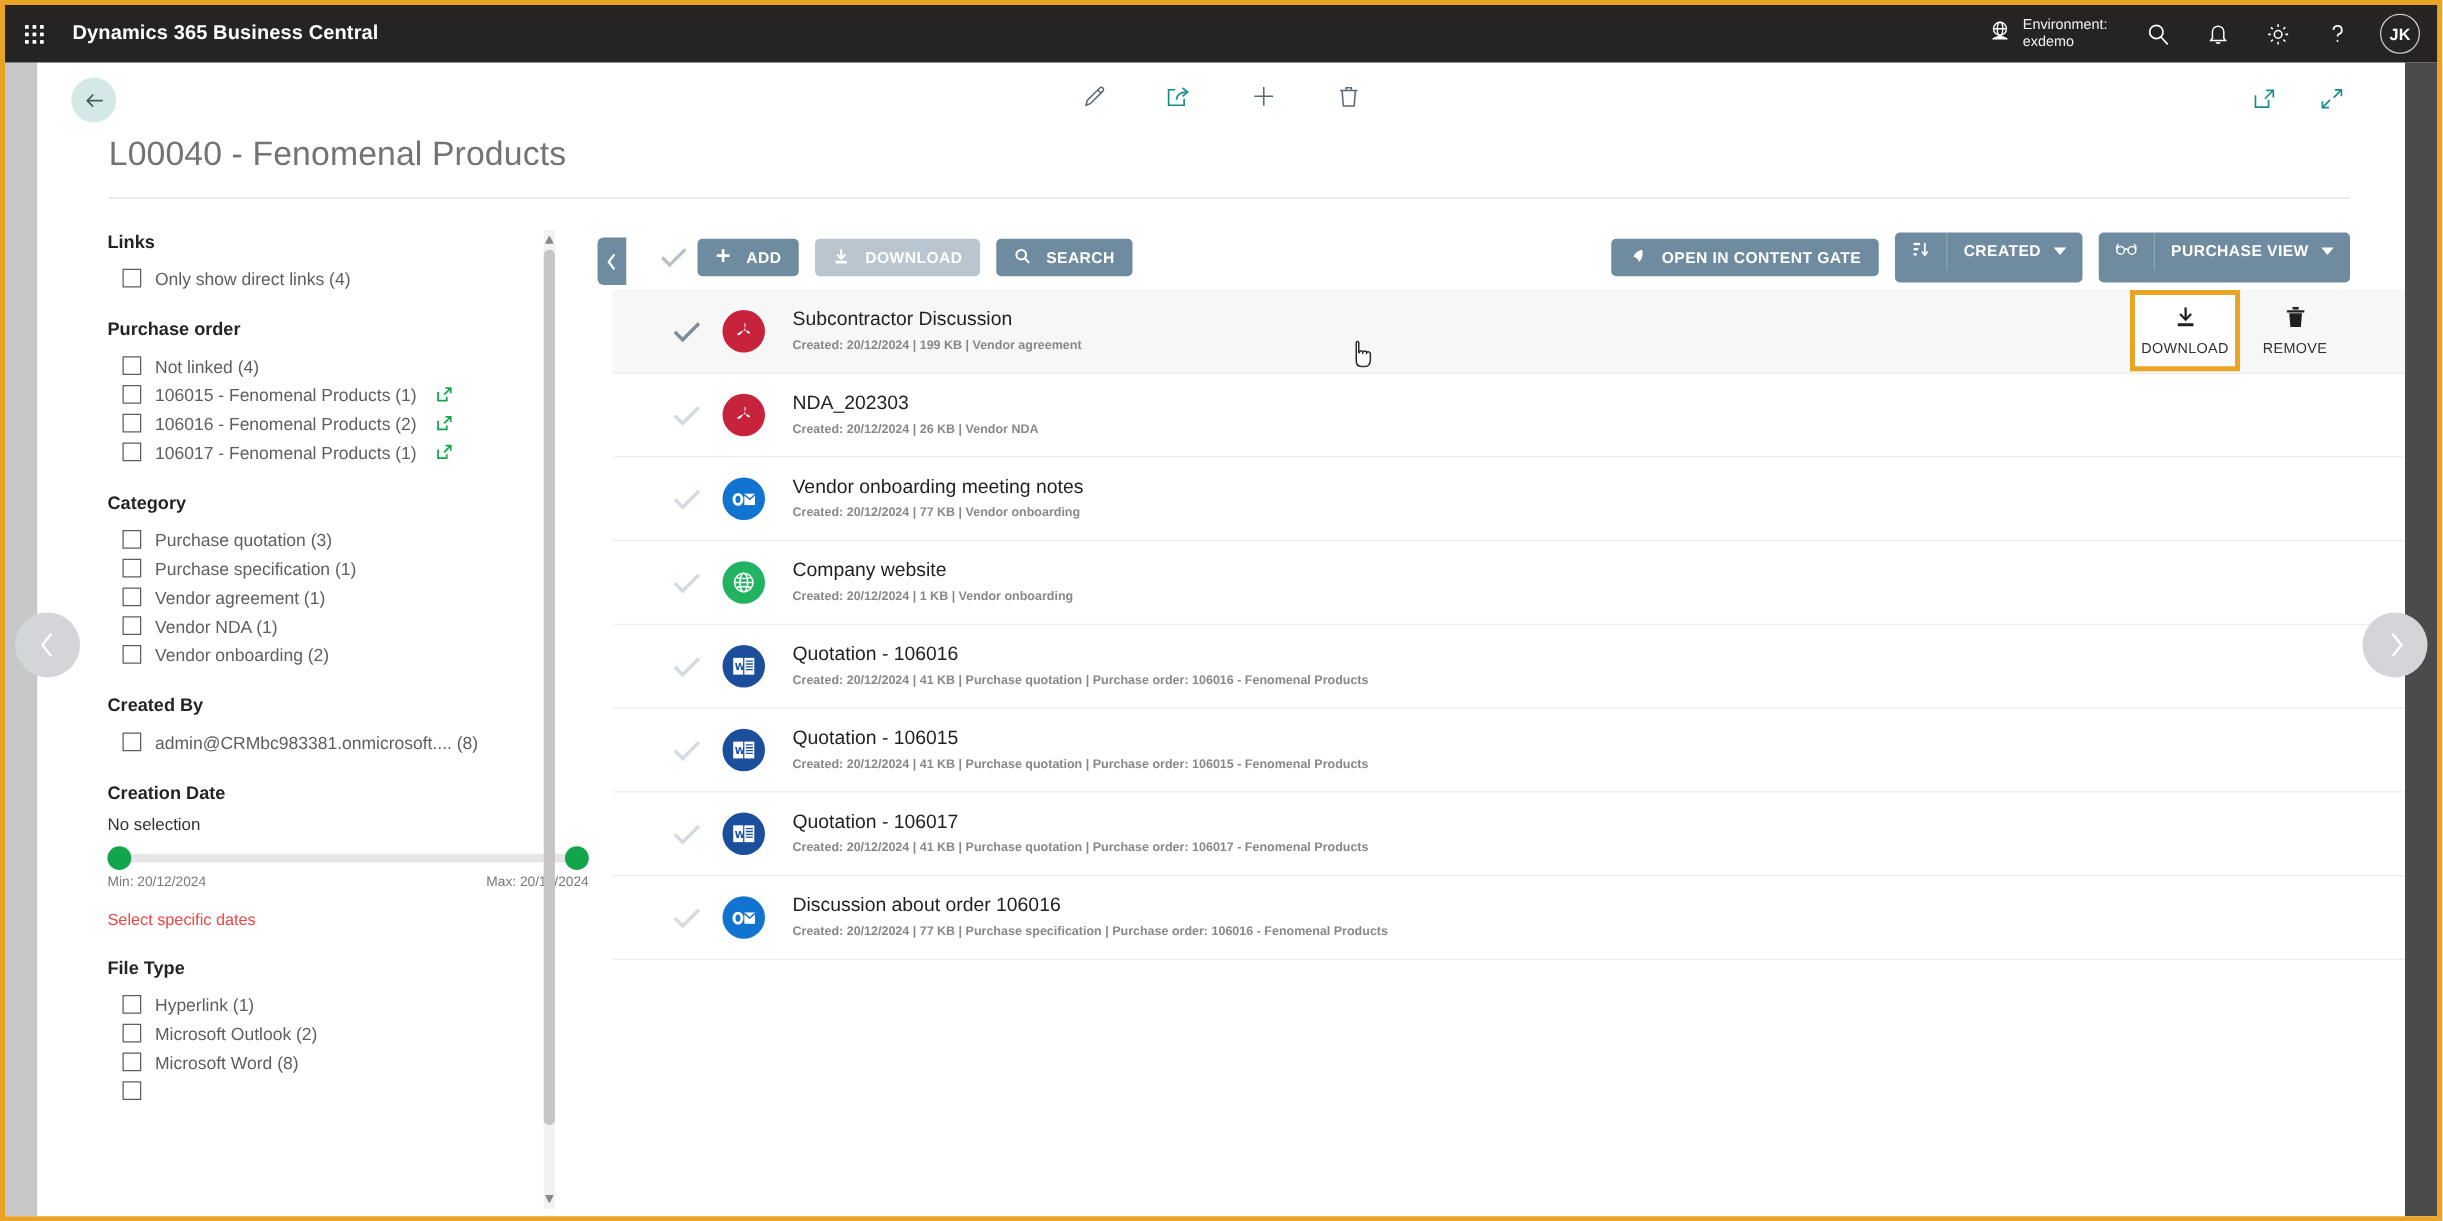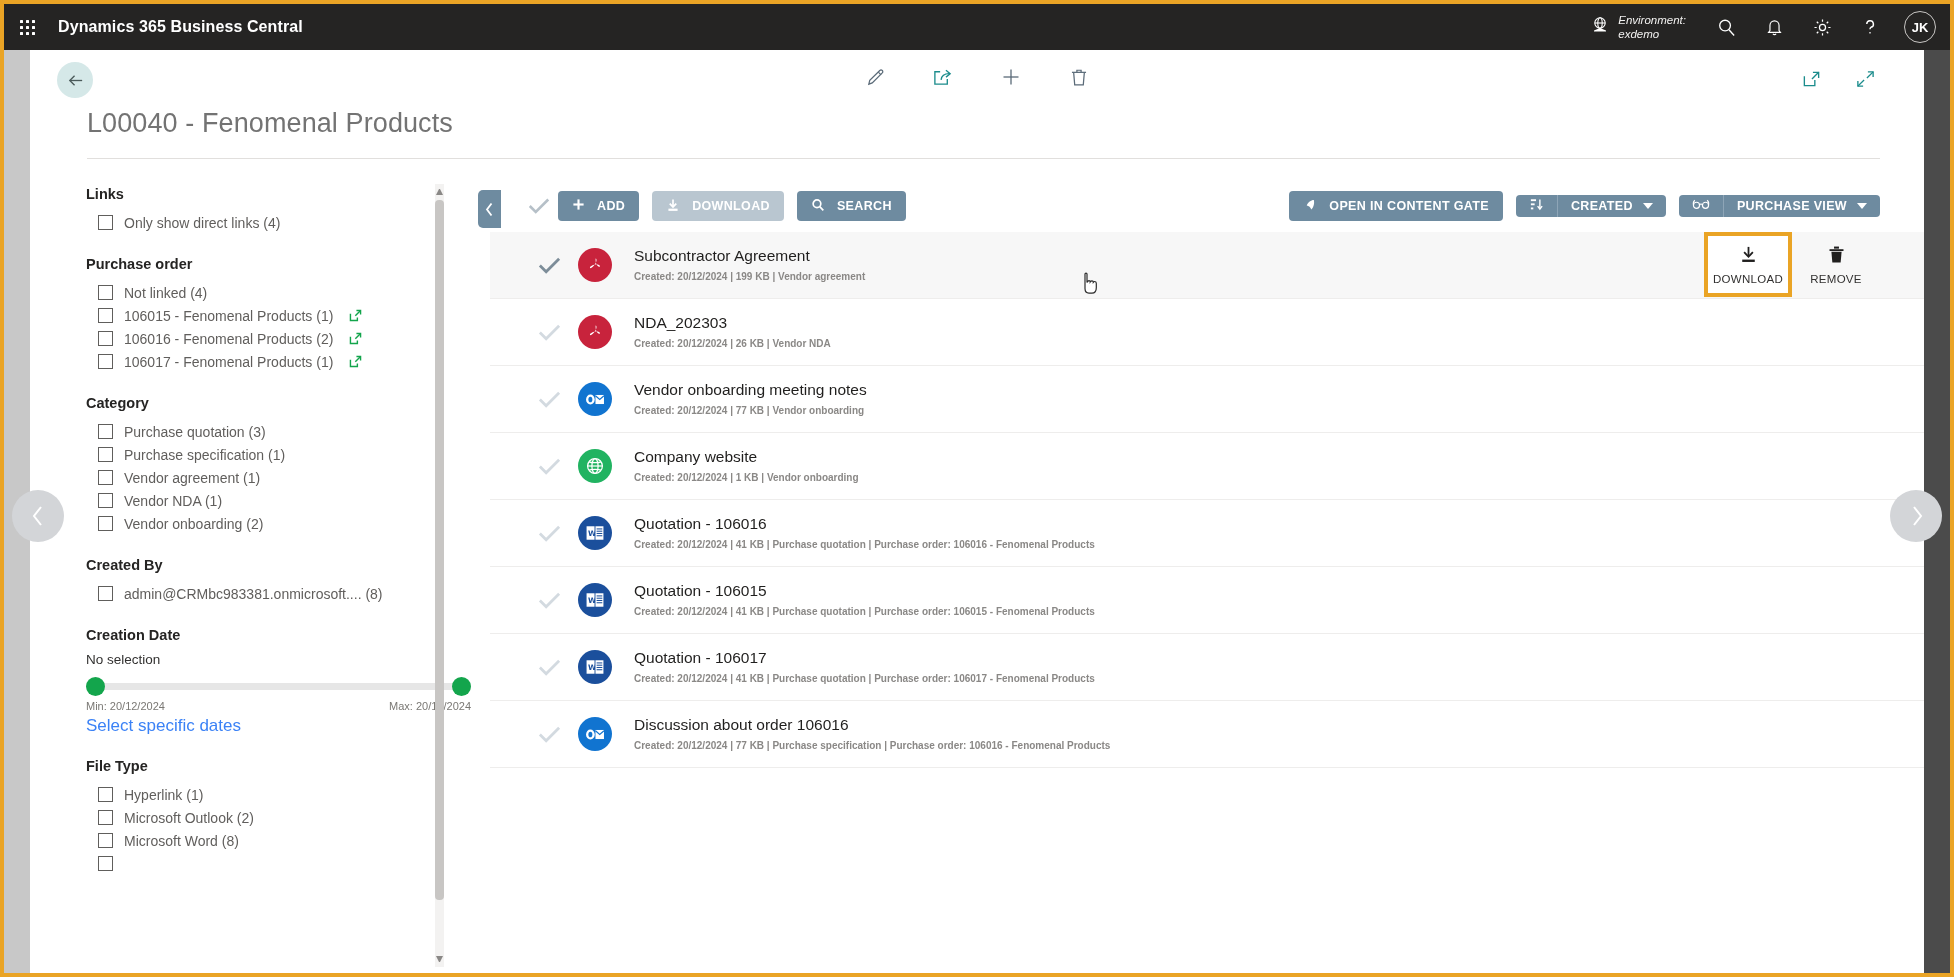--- a/index.html
+++ b/index.html
@@ -49,21 +49,21 @@
   }
   .appbar-right {
     margin-left: auto; display: flex; align-items: center; height: 100%;
     padding-right: 14px;
   }
   .env-block {
     display: flex; align-items: center; gap: 8px;
     margin-right: 16px;
   }
   .env-text { line-height: 1.22; font-size: 11.5px; color: #f3f2f1; }
-  .env-text span { display: block; font-style: italic; }
+  .env-text span { display: block; }
   .appbar-icon {
     width: 48px; height: 46px;
     display: flex; align-items: center; justify-content: center;
     cursor: pointer;
   }
   .avatar {
     width: 32px; height: 32px; border-radius: 50%;
     border: 1.5px solid #c8c6c4;
     display: flex; align-items: center; justify-content: center;
     font-size: 13px; font-weight: bold; color: #ffffff;
@@ -175,22 +175,22 @@
     position: absolute; top: 0; width: 19px; height: 19px; border-radius: 50%;
     background: #13a54c; cursor: pointer;
   }
   .slider-knob.lo { left: 0; }
   .slider-knob.hi { right: 0; }
   .slider-legend {
     width: 385px; display: flex; justify-content: space-between;
     font-size: 11px; color: #7a7874; margin-top: 3px;
   }
   .link-green {
-    display: inline-block; margin-top: 4px;
-    font-size: 17px; color: #3b82f6; cursor: pointer;
+    display: inline-block; margin-top: 16px;
+    font-size: 13px; color: #ef4444; cursor: pointer;
   }
 
   .facet-scroll {
     position: absolute; right: 46px; top: 16px; bottom: 6px; width: 9px;
     background: #f3f2f1;
   }
   .facet-scroll .thumb {
     position: absolute; left: 0; top: 16px; width: 9px; height: 700px;
     background: #c8c6c4; border-radius: 4px;
   }
@@ -224,22 +224,22 @@
     height: 30px; padding: 0 14px;
     background: #6e8ba0; color: #ffffff;
     border: none; border-radius: 4px;
     font-size: 12.5px; font-weight: bold; letter-spacing: .35px;
     cursor: pointer; white-space: nowrap;
   }
   .btn.muted { background: #b9c6d0; }
   .btn + .btn { margin-left: 13px; }
   .toolbar-right { margin-left: auto; display: flex; align-items: center; gap: 13px; }
   .btn-group {
-    display: inline-flex; align-items: center;
-    background: #6e8ba0; border-radius: 4px; height: 22px;
+    display: inline-flex; 
+    background: #6e8ba0; border-radius: 4px; height: 40px;
     color: #ffffff; overflow: hidden;
   }
   .btn-group .seg {
     display: inline-flex; align-items: center; gap: 8px;
     height: 30px; padding: 0 13px; cursor: pointer;
     font-size: 12.5px; font-weight: bold; letter-spacing: .35px;
   }
   .btn-group .seg + .seg { border-left: 1px solid #8ea5b7; }
   .caret {
     width: 0; height: 0; margin-left: 2px;
@@ -662,21 +662,21 @@
             <div class="row-icon">
               <span class="fileicon pdf">
                 <svg width="18" height="18" viewBox="0 0 18 18" fill="#ffffff">
                   <path d="M9.6 2.4 c0.9 0 1.2 1.4 0.7 3 c-0.5 1.6-1.8 3.6-3 4.9 c-1.2 1.3-2.6 2.2-3.2 1.7
                            c-0.6-0.5 0.3-1.7 2-2.5 c1.7-0.8 4.2-1.3 5.8-0.9 c1.6 0.4 2.4 1.5 2 2
                            c-0.4 0.5-1.7 0.1-2.6-1 C10.4 8.5 9.6 6 9.6 4 Z"></path>
                 </svg>
               </span>
             </div>
             <div class="row-text">
-              <div class="row-title">Subcontractor Agreement</div>
+              <div class="row-title">Subcontractor Discussion</div>
               <div class="row-meta">Created: 20/12/2024 | 199 KB | Vendor agreement</div>
             </div>
             <div class="row-actions">
               <div class="row-action highlight">
                 <span>
                   <svg width="19" height="19" viewBox="0 0 20 20" fill="none" stroke="#201f1e" stroke-width="1.9">
                     <line x1="10" y1="2" x2="10" y2="11.6"></line>
                       <polyline points="5.4,7.6 10,12.4 14.6,7.6"></polyline>
                     <line x1="3.4" y1="16.6" x2="16.6" y2="16.6" stroke-width="2.5"></line>
                   </svg>

